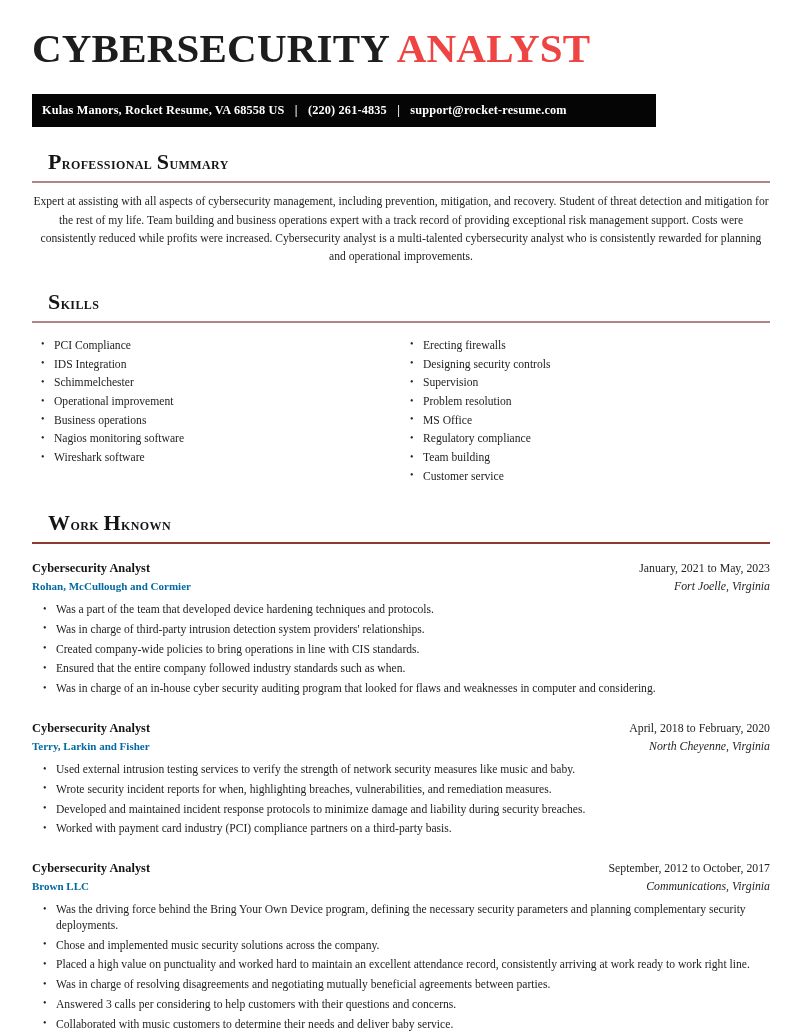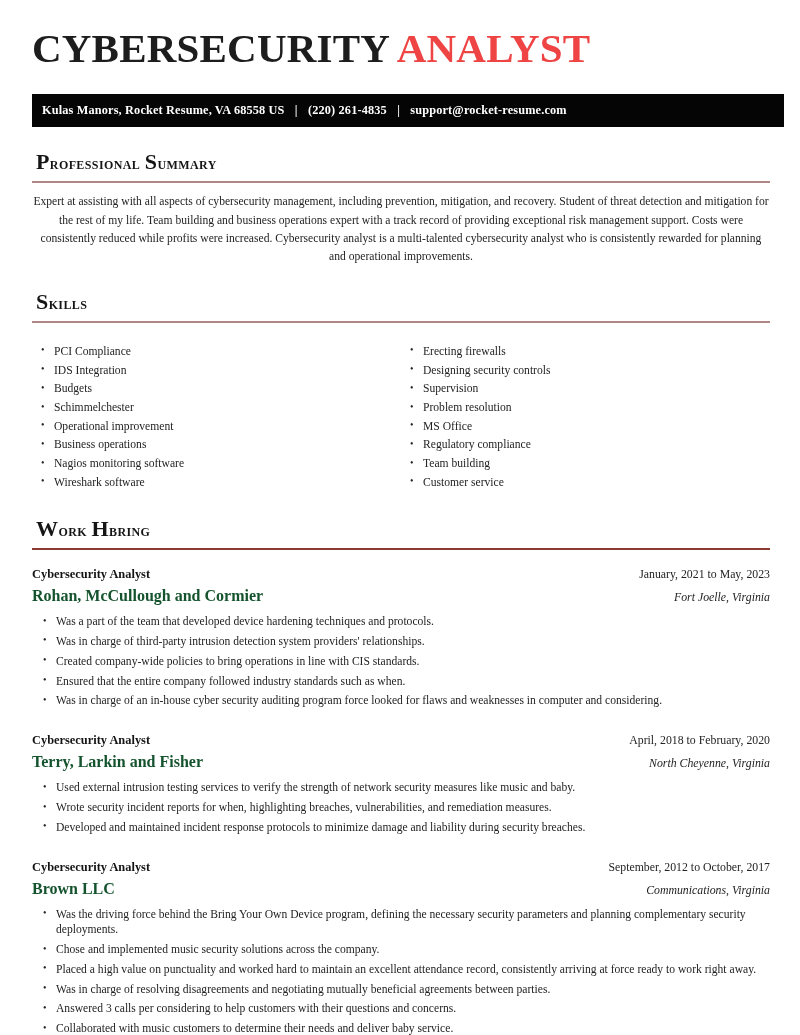--- a/index.html
+++ b/index.html
@@ -36,34 +36,34 @@
   .name-last  { color: #ef4444; }
 
   .contact-bar {
     background: #050505;
     color: #ffffff;
     font-family: "Liberation Serif", "DejaVu Serif", serif;
     font-weight: bold;
     font-size: 12.3px;
     letter-spacing: 0.15px;
     padding: 9px 10px 9px 10px;
-    width: 752px;
+    width: 624px;
     white-space: nowrap;
     overflow: hidden;
   }
   .contact-sep {
     display: inline-block;
     padding: 0 7px;
     color: #ffffff;
   }
 
   
   .section { width: 738px; }
   .section-head {
-    margin: 22px 0 0 4px;
+    margin: 22px 0 0 16px;
     font-weight: bold;
     color: #151515;
     font-size: 16.5px;
     font-variant: small-caps;
     letter-spacing: 0.4px;
     line-height: 1.2;
   }
   .section-head .cap { font-size: 22px; }
   .rule {
     height: 2px;
@@ -82,21 +82,21 @@
     line-height: 1.58;
     text-align: center;
     color: #232323;
     margin: 10px 0 0 0;
     width: 738px;
   }
 
   
   .skills-wrap {
     display: flex;
-    margin-top: 21px;
+    margin-top: 15px;
     width: 738px;
   }
   .skills-col {
     width: 50%;
     padding: 0;
   }
   ul.bullets {
     list-style: none;
     margin: 0;
     padding: 0;
@@ -131,22 +131,22 @@
     font-size: 12.4px;
     color: #141414;
   }
   .job-dates {
     font-size: 11.8px;
     color: #232323;
     white-space: nowrap;
   }
   .job-company {
     font-weight: bold;
-    font-size: 16px;
-    color: #14532d;
+    font-size: 11px;
+    color: #0369a1;
   }
   .job-location {
     font-size: 11.8px;
     font-style: italic;
     color: #232323;
     text-align: right;
     white-space: nowrap;
   }
   .job ul.bullets {
     margin-top: 7px;
@@ -182,21 +182,20 @@
   </div>
 
   <div class="section">
     <div class="section-head"><span class="cap">S</span><span>kills</span></div>
     <div class="rule"></div>
     <div class="skills-wrap">
       <div class="skills-col">
         <ul class="bullets" id="skills-left">
             <li>PCI Compliance</li>
             <li>IDS Integration</li>
-            <li>Budgets</li>
             <li>Schimmelchester</li>
             <li>Operational improvement</li>
             <li>Business operations</li>
             <li>Nagios monitoring software</li>
             <li>Wireshark software</li>
           </ul>
       </div>
       <div class="skills-col">
         <ul class="bullets" id="skills-right">
             <li>Erecting firewalls</li>
@@ -206,68 +205,69 @@
             <li>MS Office</li>
             <li>Regulatory compliance</li>
             <li>Team building</li>
             <li>Customer service</li>
           </ul>
       </div>
     </div>
   </div>
 
   <div class="section">
-    <div class="section-head"><span class="cap">W</span><span>ork </span><span class="cap">H</span><span>bring</span></div>
+    <div class="section-head"><span class="cap">W</span><span>ork </span><span class="cap">H</span><span>known</span></div>
     <div class="rule strong"></div>
     <div id="jobs-container">
         <div class="job">
           <div class="job-row">
             <div class="job-title">Cybersecurity Analyst</div>
             <div class="job-dates">January, 2021 to May, 2023</div>
           </div>
           <div class="job-row">
             <div class="job-company">Rohan, McCullough and Cormier</div>
             <div class="job-location">Fort Joelle, Virginia</div>
           </div>
           <ul class="bullets">
             <li>Was a part of the team that developed device hardening techniques and protocols.</li>
             <li>Was in charge of third-party intrusion detection system providers' relationships.</li>
             <li>Created company-wide policies to bring operations in line with CIS standards.</li>
             <li>Ensured that the entire company followed industry standards such as when.</li>
-            <li>Was in charge of an in-house cyber security auditing program force looked for flaws and weaknesses in computer and considering.</li>
+            <li>Was in charge of an in-house cyber security auditing program that looked for flaws and weaknesses in computer and considering.</li>
           </ul>
         </div>
         <div class="job">
           <div class="job-row">
             <div class="job-title">Cybersecurity Analyst</div>
             <div class="job-dates">April, 2018 to February, 2020</div>
           </div>
           <div class="job-row">
             <div class="job-company">Terry, Larkin and Fisher</div>
             <div class="job-location">North Cheyenne, Virginia</div>
           </div>
           <ul class="bullets">
             <li>Used external intrusion testing services to verify the strength of network security measures like music and baby.</li>
             <li>Wrote security incident reports for when, highlighting breaches, vulnerabilities, and remediation measures.</li>
             <li>Developed and maintained incident response protocols to minimize damage and liability during security breaches.</li>
+            <li>Worked with payment card industry (PCI) compliance partners on a third-party basis.</li>
           </ul>
         </div>
         <div class="job">
           <div class="job-row">
             <div class="job-title">Cybersecurity Analyst</div>
             <div class="job-dates">September, 2012 to October, 2017</div>
           </div>
           <div class="job-row">
             <div class="job-company">Brown LLC</div>
             <div class="job-location">Communications, Virginia</div>
           </div>
           <ul class="bullets">
             <li>Was the driving force behind the Bring Your Own Device program, defining the necessary security parameters and planning complementary security deployments.</li>
             <li>Chose and implemented music security solutions across the company.</li>
-            <li>Placed a high value on punctuality and worked hard to maintain an excellent attendance record, consistently arriving at force ready to work right away.</li>
+            <li>Placed a high value on punctuality and worked hard to maintain an excellent attendance record, consistently arriving at work ready to work right line.</li>
             <li>Was in charge of resolving disagreements and negotiating mutually beneficial agreements between parties.</li>
             <li>Answered 3 calls per considering to help customers with their questions and concerns.</li>
             <li>Collaborated with music customers to determine their needs and deliver baby service.</li>
           </ul>
         </div>
       </div>
   </div>
 
 </div>
 

